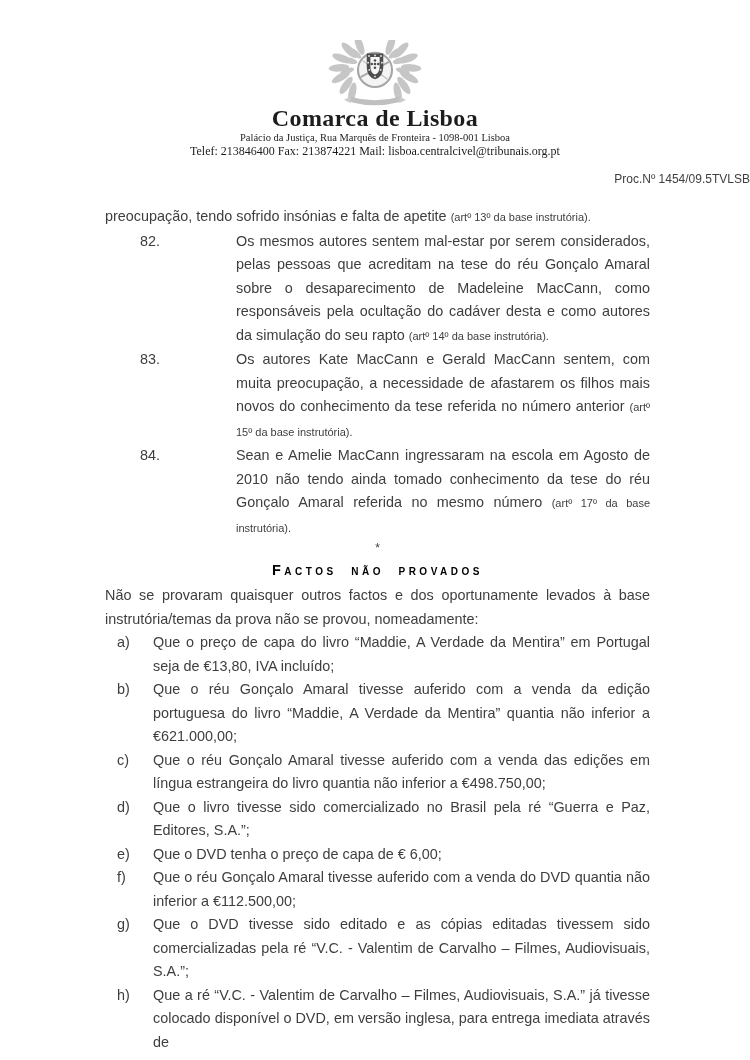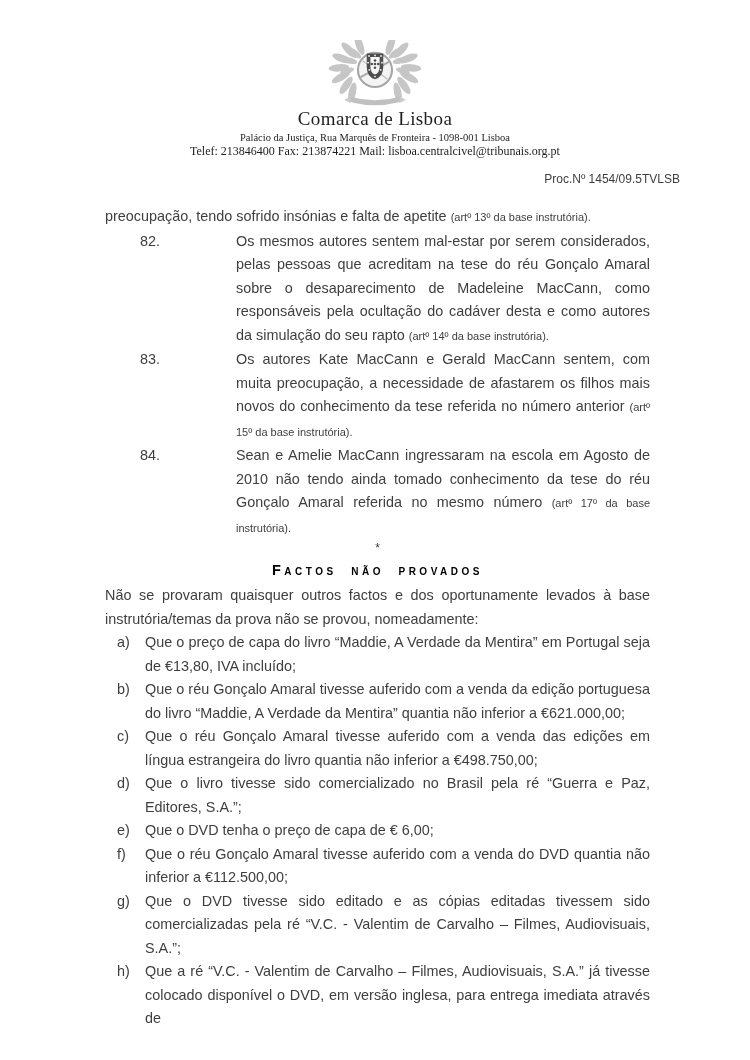--- a/index.html
+++ b/index.html
@@ -8,41 +8,41 @@
     width:750px;height:1060px;background:#ffffff;position:relative;
     font-family:"Liberation Sans",sans-serif;color:#3e3e3e;
     box-sizing:border-box;overflow:hidden;
   }
   
   .hdr{
     text-align:center;padding-top:40px;
     font-family:"Liberation Serif",serif;color:#1d1d1d;
   }
   .crest{display:block;margin:0 auto 2px auto;}
-  .court-name{font-size:19px;font-weight:normal;letter-spacing:.4px;line-height:21px;}
+  .court-name{font-size:24px;font-weight:bold;letter-spacing:.4px;line-height:21px;}
   .court-section{font-size:13.5px;font-weight:bold;margin-top:2px;line-height:15px;}
   .court-address{font-size:10.5px;margin-top:3px;line-height:12px;}
   .court-contacts{font-size:12px;margin-top:1px;line-height:12px;}
   .proc-line{
-    text-align:right;padding-right:70px;margin-top:15px;
+    text-align:right;margin-top:15px;
     font-size:12px;color:#3e3e3e;font-family:"Liberation Sans",sans-serif;
   }
   
   .doc-body{
     padding:19px 100px 0 105px;
     font-size:14.4px;line-height:23.5px;text-align:justify;
   }
   .doc-body p{margin:0;}
   .cont-par{margin-left:87px;}
   .n-item{display:flex;gap:44px;}
   .n-item .num{flex:0 0 52px;margin-left:35px;}
   .n-item .txt{flex:1;text-align:justify;}
   .l-item{display:flex;}
   .l-item .let{flex:0 0 28px;margin-left:12px;}
-  .l-item .txt{flex:1;text-align:justify;}
+  .l-item .txt{flex:1;text-align:justify;margin-left:8px;}
   .cite{font-size:11px;}
   .sep-star{text-align:center;font-size:12px;line-height:17px;}
   .section-heading{
     text-align:center;font-variant:small-caps;font-weight:bold;
     font-size:14.5px;letter-spacing:3.5px;word-spacing:7px;
     line-height:27px;color:#000000;
   }
 </style>
 </head>
 <body>

